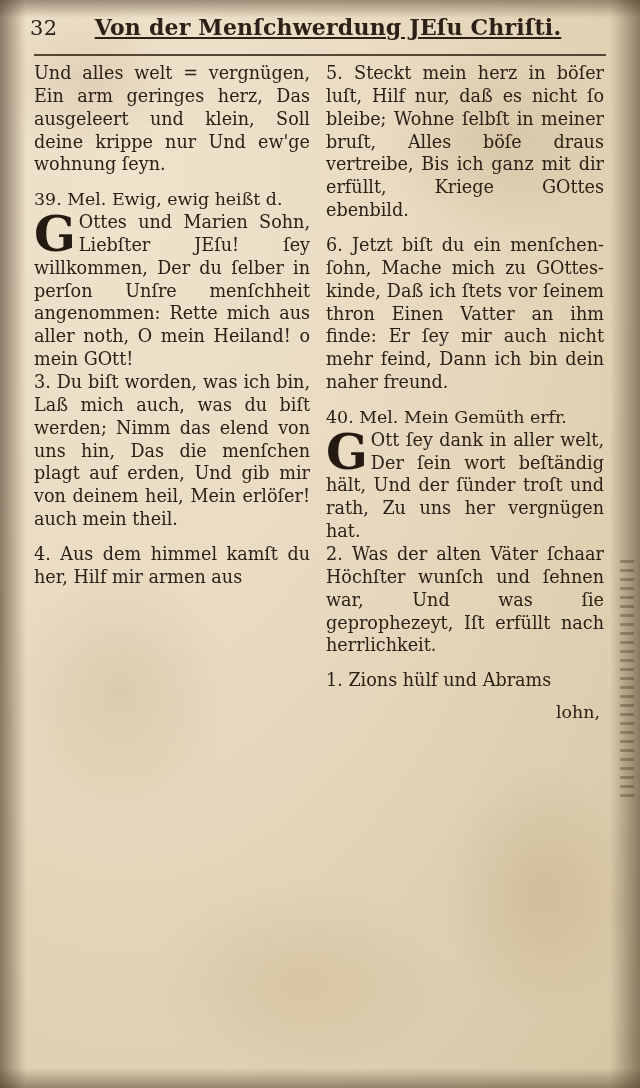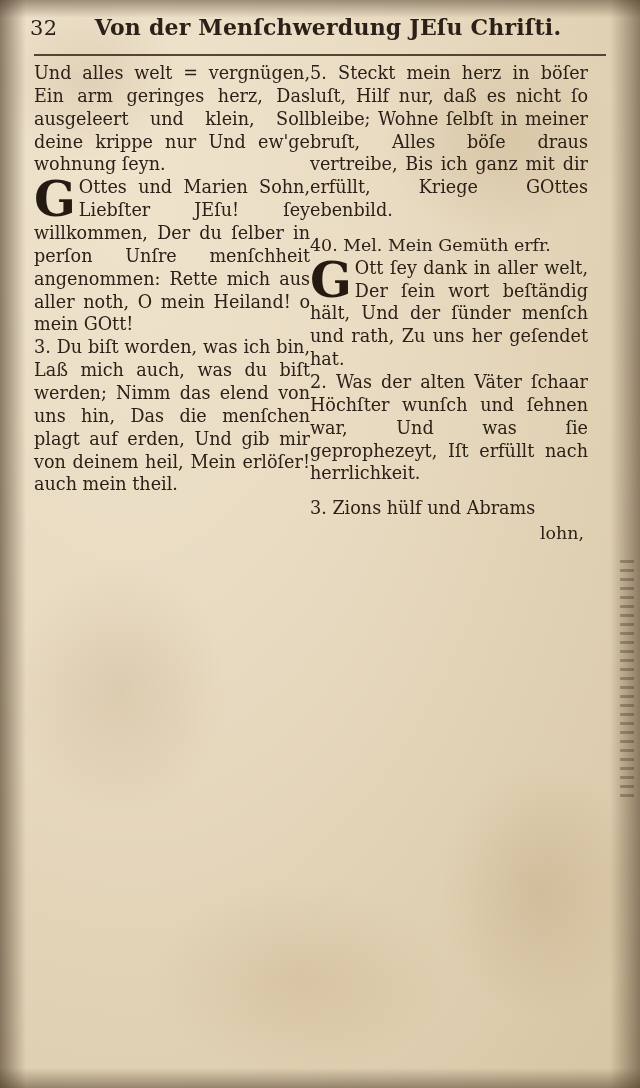--- a/index.html
+++ b/index.html
@@ -64,34 +64,36 @@
     letter-spacing: 0.5px;
   }
   .running-title {
     position: absolute;
     left: 0; right: 0; top: -2px;
     text-align: center;
     font-size: 22px;
     font-weight: bold;
     letter-spacing: 0.2px;
     padding-left: 16px;
+    text-decoration: underline;
   }
 
   .rule {
     position: absolute;
     left: 34px; right: 34px; top: 54px;
     height: 2px;
     background: #3a2c1c;
     opacity: .85;
   }
 
   .columns {
     position: absolute;
     left: 34px; right: 26px; top: 62px; bottom: 10px;
     display: flex;
+    gap: 16px;
   }
   .col {
     width: 276px;
     font-size: 17.6px;
     line-height: 1.30;
     text-align: justify;
   }
   .col.right { width: 278px; }
 
   p.para {
@@ -115,21 +117,21 @@
     line-height: 0.86;
     font-family: "DejaVu Serif", serif;
     font-weight: bold;
     margin: 2px 3px 0 0;
     color: #241a11;
   }
 
   .catchword {
     text-align: right;
     font-size: 17.4px;
-    margin-top: 2px;
+    margin-top: 9px;
     padding-right: 4px;
   }
   .blackletter {
     font-family: "DejaVu Serif", serif;
   }
 </style>
 </head>
 <body>
 
 <div class="page">
@@ -144,36 +146,39 @@
     <div class="folio">32</div>
     <div class="running-title blackletter">Von der Menſchwerdung JEſu Chriſti.</div>
   </div>
 
   <div class="rule"></div>
 
   <div class="columns">
 
     <div class="col left">
       <p class="para blackletter">Und alles welt = vergnügen, Ein arm geringes herz, Das ausgeleert und klein, Soll deine krippe nur Und ew'ge wohnung ſeyn.</p>
+      <p class="para hymn-head blackletter">39. Mel. Ewig, ewig heißt d.</p>
       <div class="dropcap-block">
         <span class="dropcap blackletter">G</span>
         <p class="para blackletter">Ottes und Marien Sohn, Liebſter JEſu! ſey willkommen, Der du ſelber in perſon Unſre menſchheit angenommen: Rette mich aus aller noth, O mein Heiland! o mein GOtt!</p>
       </div>
       <p class="para blackletter">3. Du biſt worden, was ich bin, Laß mich auch, was du biſt werden; Nimm das elend von uns hin, Das die menſchen plagt auf erden, Und gib mir von deinem heil, Mein erlöſer! auch mein theil.</p>
+      <p class="para blackletter">4. Aus dem himmel kamſt du her, Hilf mir armen aus</p>
     </div>
 
     <div class="col right">
       <p class="para blackletter">5. Steckt mein herz in böſer luſt, Hilf nur, daß es nicht ſo bleibe; Wohne ſelbſt in meiner bruſt, Alles böſe draus vertreibe, Bis ich ganz mit dir erfüllt, Kriege GOttes ebenbild.</p>
+      <p class="para blackletter">6. Jetzt biſt du ein menſchen-ſohn, Mache mich zu GOttes-kinde, Daß ich ſtets vor ſeinem thron Einen Vatter an ihm finde: Er ſey mir auch nicht mehr feind, Dann ich bin dein naher freund.</p>
       <p class="para hymn-head blackletter">40. Mel. Mein Gemüth erfr.</p>
       <div class="dropcap-block">
         <span class="dropcap blackletter">G</span>
-        <p class="para blackletter">Ott ſey dank in aller welt, Der ſein wort beſtändig hält, Und der ſünder menſch und rath, Zu uns her geſendet hat.</p>
+        <p class="para blackletter">Ott ſey dank in aller welt, Der ſein wort beſtändig hält, Und der ſünder troſt und rath, Zu uns her vergnügen hat.</p>
       </div>
       <p class="para blackletter">2. Was der alten Väter ſchaar Höchſter wunſch und ſehnen war, Und was ſie geprophezeyt, Iſt erfüllt nach herrlichkeit.</p>
-      <p class="para blackletter">3. Zions hülf und Abrams</p>
+      <p class="para blackletter">1. Zions hülf und Abrams</p>
       <div class="catchword blackletter">lohn,</div>
     </div>
 
   </div>
 
   <div class="gutter-marks"></div>
   <div class="edge-left"></div>
   <div class="edge-right"></div>
   <div class="edge-top"></div>
   <div class="edge-bottom"></div>

